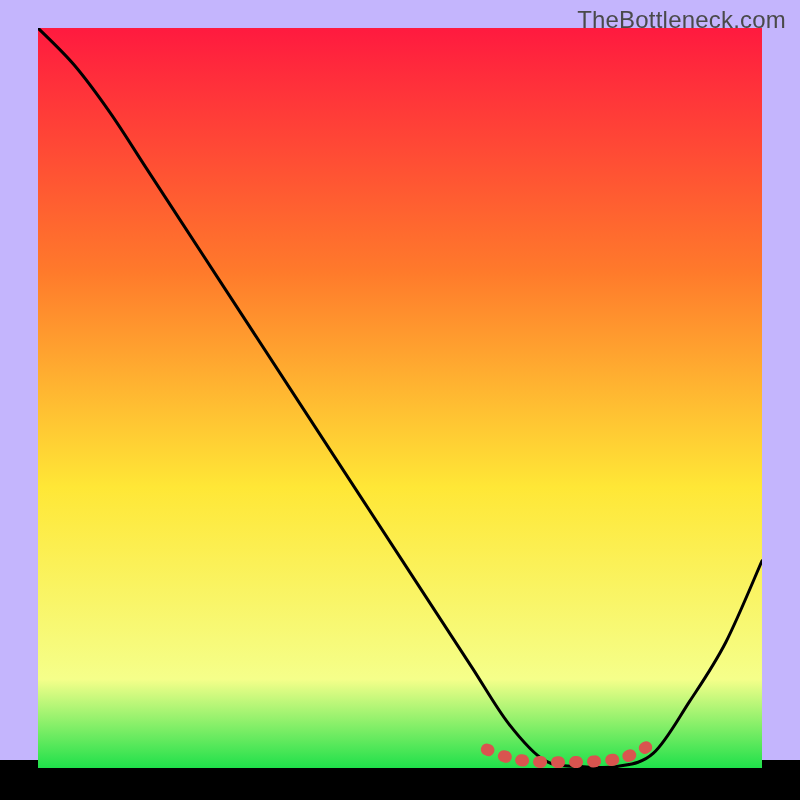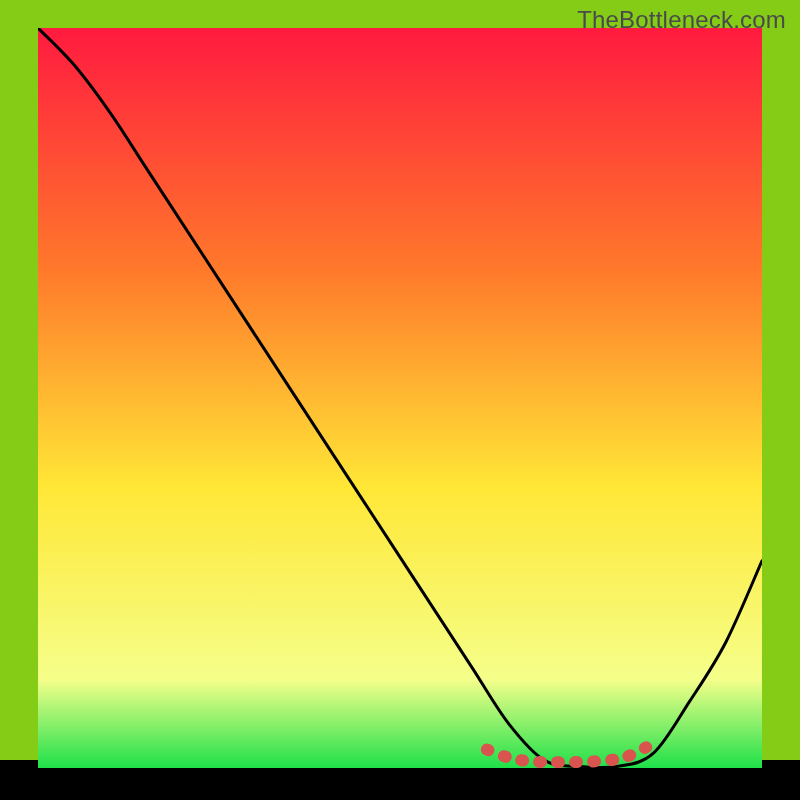--- a/index.html
+++ b/index.html
@@ -8,21 +8,21 @@
     width: 800px;
     height: 800px;
     background: #000000;
     overflow: hidden;
     font-family: Arial, Helvetica, sans-serif;
   }
   .frame {
     position: relative;
     width: 800px;
     height: 760px;
-    background: #84cc16;
+    background: #c4b5fd;
   }
   .watermark {
     position: absolute;
     top: 6px;
     right: 14px;
     color: #4a4a4a;
     font-size: 24px;
     font-weight: 500;
     letter-spacing: 0.2px;
     z-index: 5;

